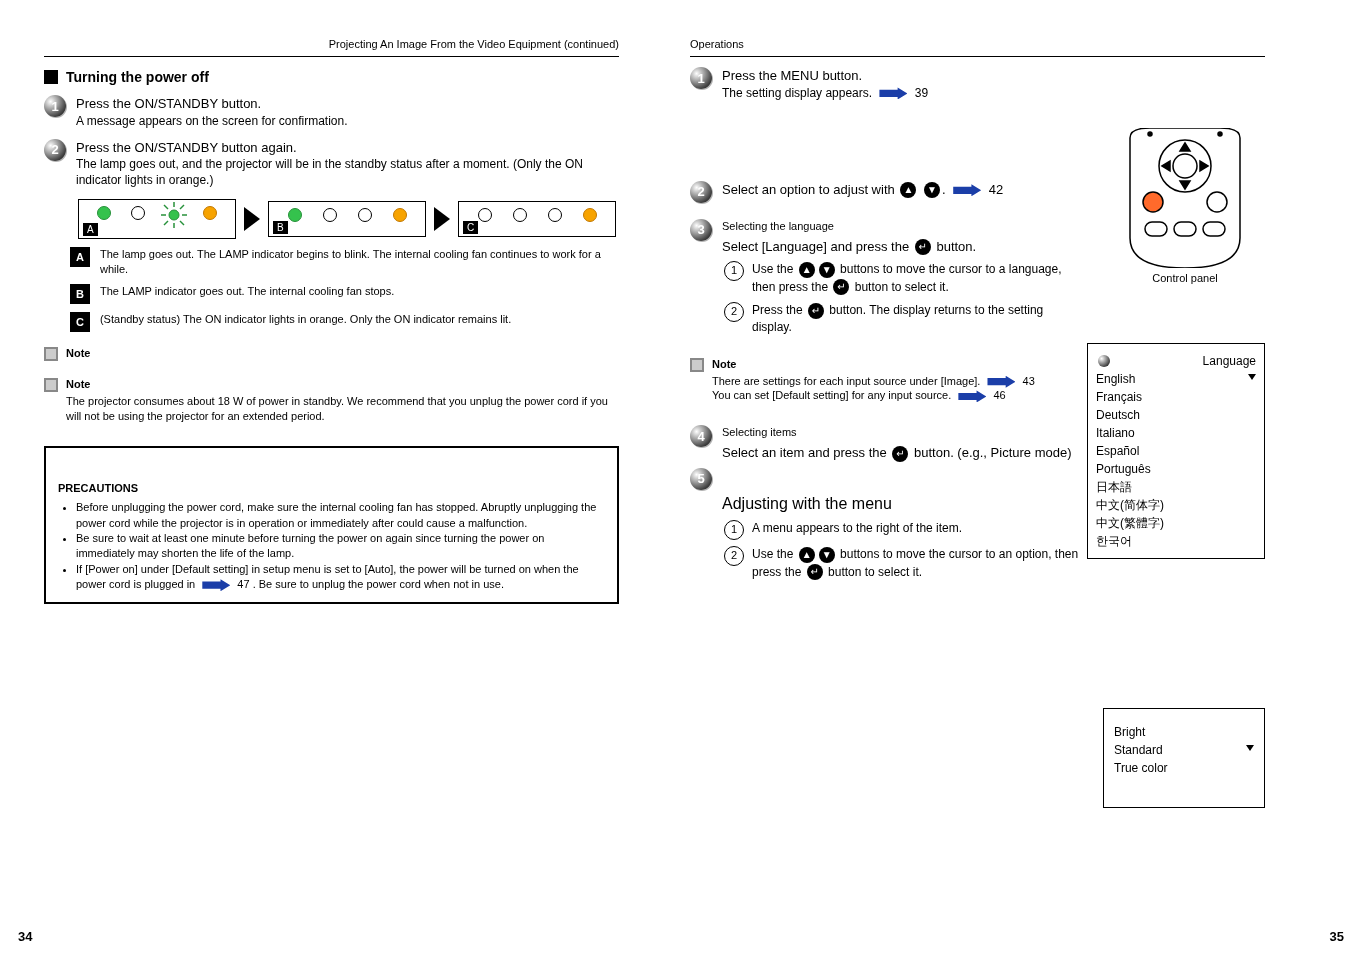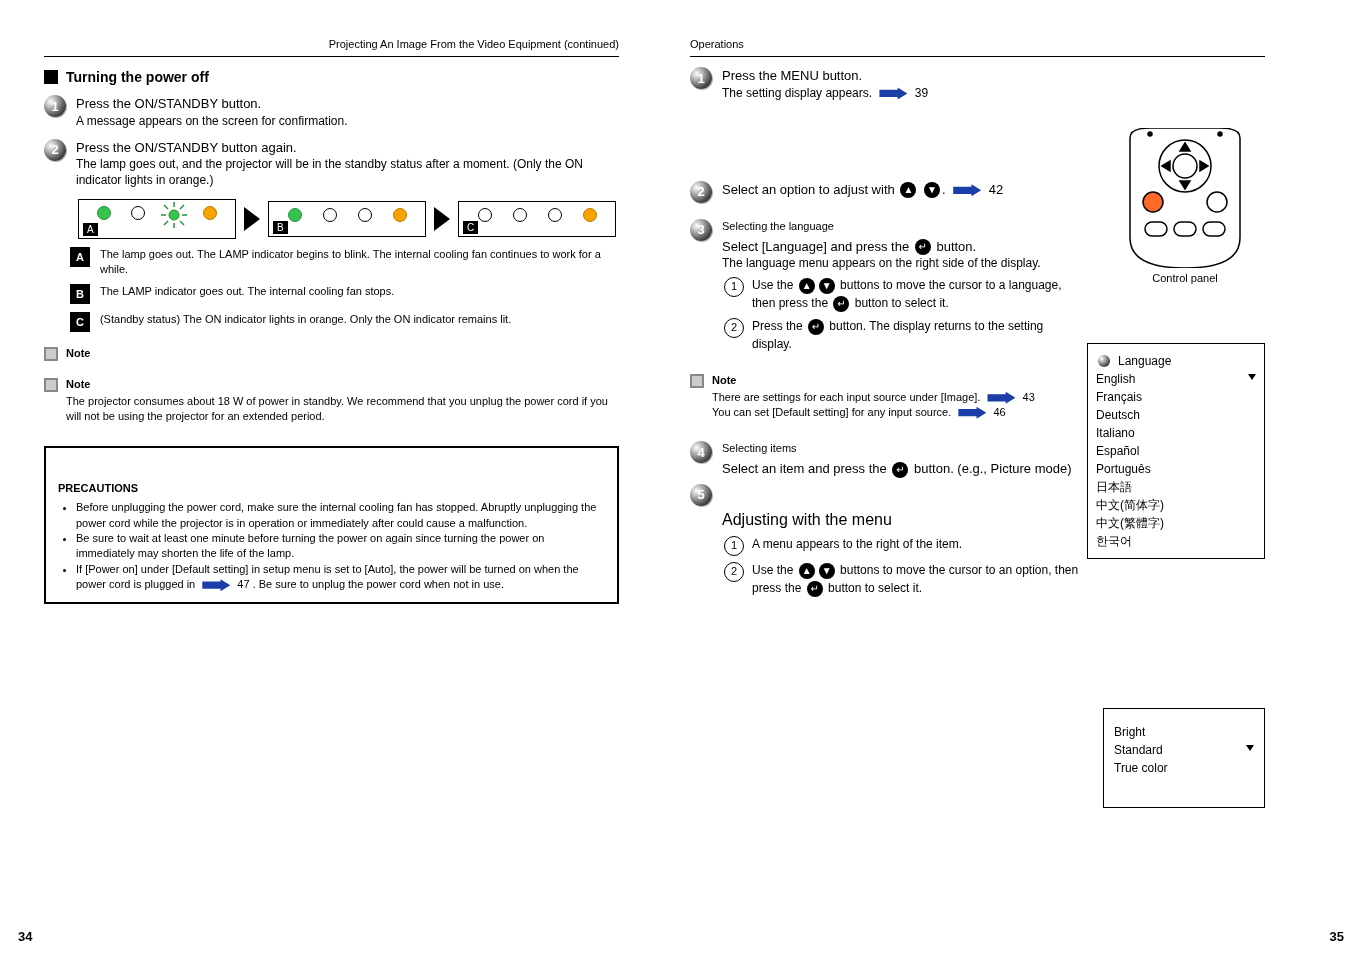--- a/index.html
+++ b/index.html
@@ -146,21 +146,21 @@
     position:absolute; top:90px; right:0; width:160px; height:140px;
     border:0; display:flex; align-items:center; justify-content:center;
   }
   .remote-svg { width:150px; height:140px; }
 
   .menu-pop{
     position:absolute; right:0; width:160px;
     border:1.5px solid #000; font-size:12px; line-height:1.5; padding:8px;
     background:#fff;
   }
-  .menu-pop .title{ display:flex; align-items:center; gap:6px; font-weight:normal;}
+  .menu-pop .title{ display:flex; align-items:center; gap:6px; font-weight:normal;justify-content:space-between;}
   .menu-pop .sel{ position:relative; padding-right:14px; }
   .menu-pop .sel::after{
     content:""; position:absolute; right:0; top:4px;
     width:0;height:0;border-left:4px solid transparent;border-right:4px solid transparent;border-top:6px solid #000;
   }
 
   .side-tab{
     position:absolute; right:0; top:300px; width:26px; height:240px;
     background: var(--tab-color);
     color:#fff; writing-mode: vertical-rl; text-align:center;
@@ -322,21 +322,20 @@
       </div>
     </div>
 
     <div class="step" style="margin-top:16px; max-width:380px;">
       <div class="ball">3</div>
       <div class="body">
         <div style="font-size:11px;">Selecting the language</div>
         <div class="lead" style="margin-top:4px">
           Select [Language] and press the <span class="kbtn">↵</span> button.
         </div>
-        <div>The language menu appears on the right side of the display.</div>
       </div>
     </div>
 
     <div class="sub" style="max-width:360px">
       <div class="circle">1</div>
       <div class="txt">Use the <span class="kbtn">▲</span><span class="kbtn">▼</span> buttons to move the cursor to a language, then press the <span class="kbtn">↵</span> button to select it.</div>
     </div>
     <div class="sub" style="max-width:360px">
       <div class="circle">2</div>
       <div class="txt">Press the <span class="kbtn">↵</span> button. The display returns to the setting display.</div>

